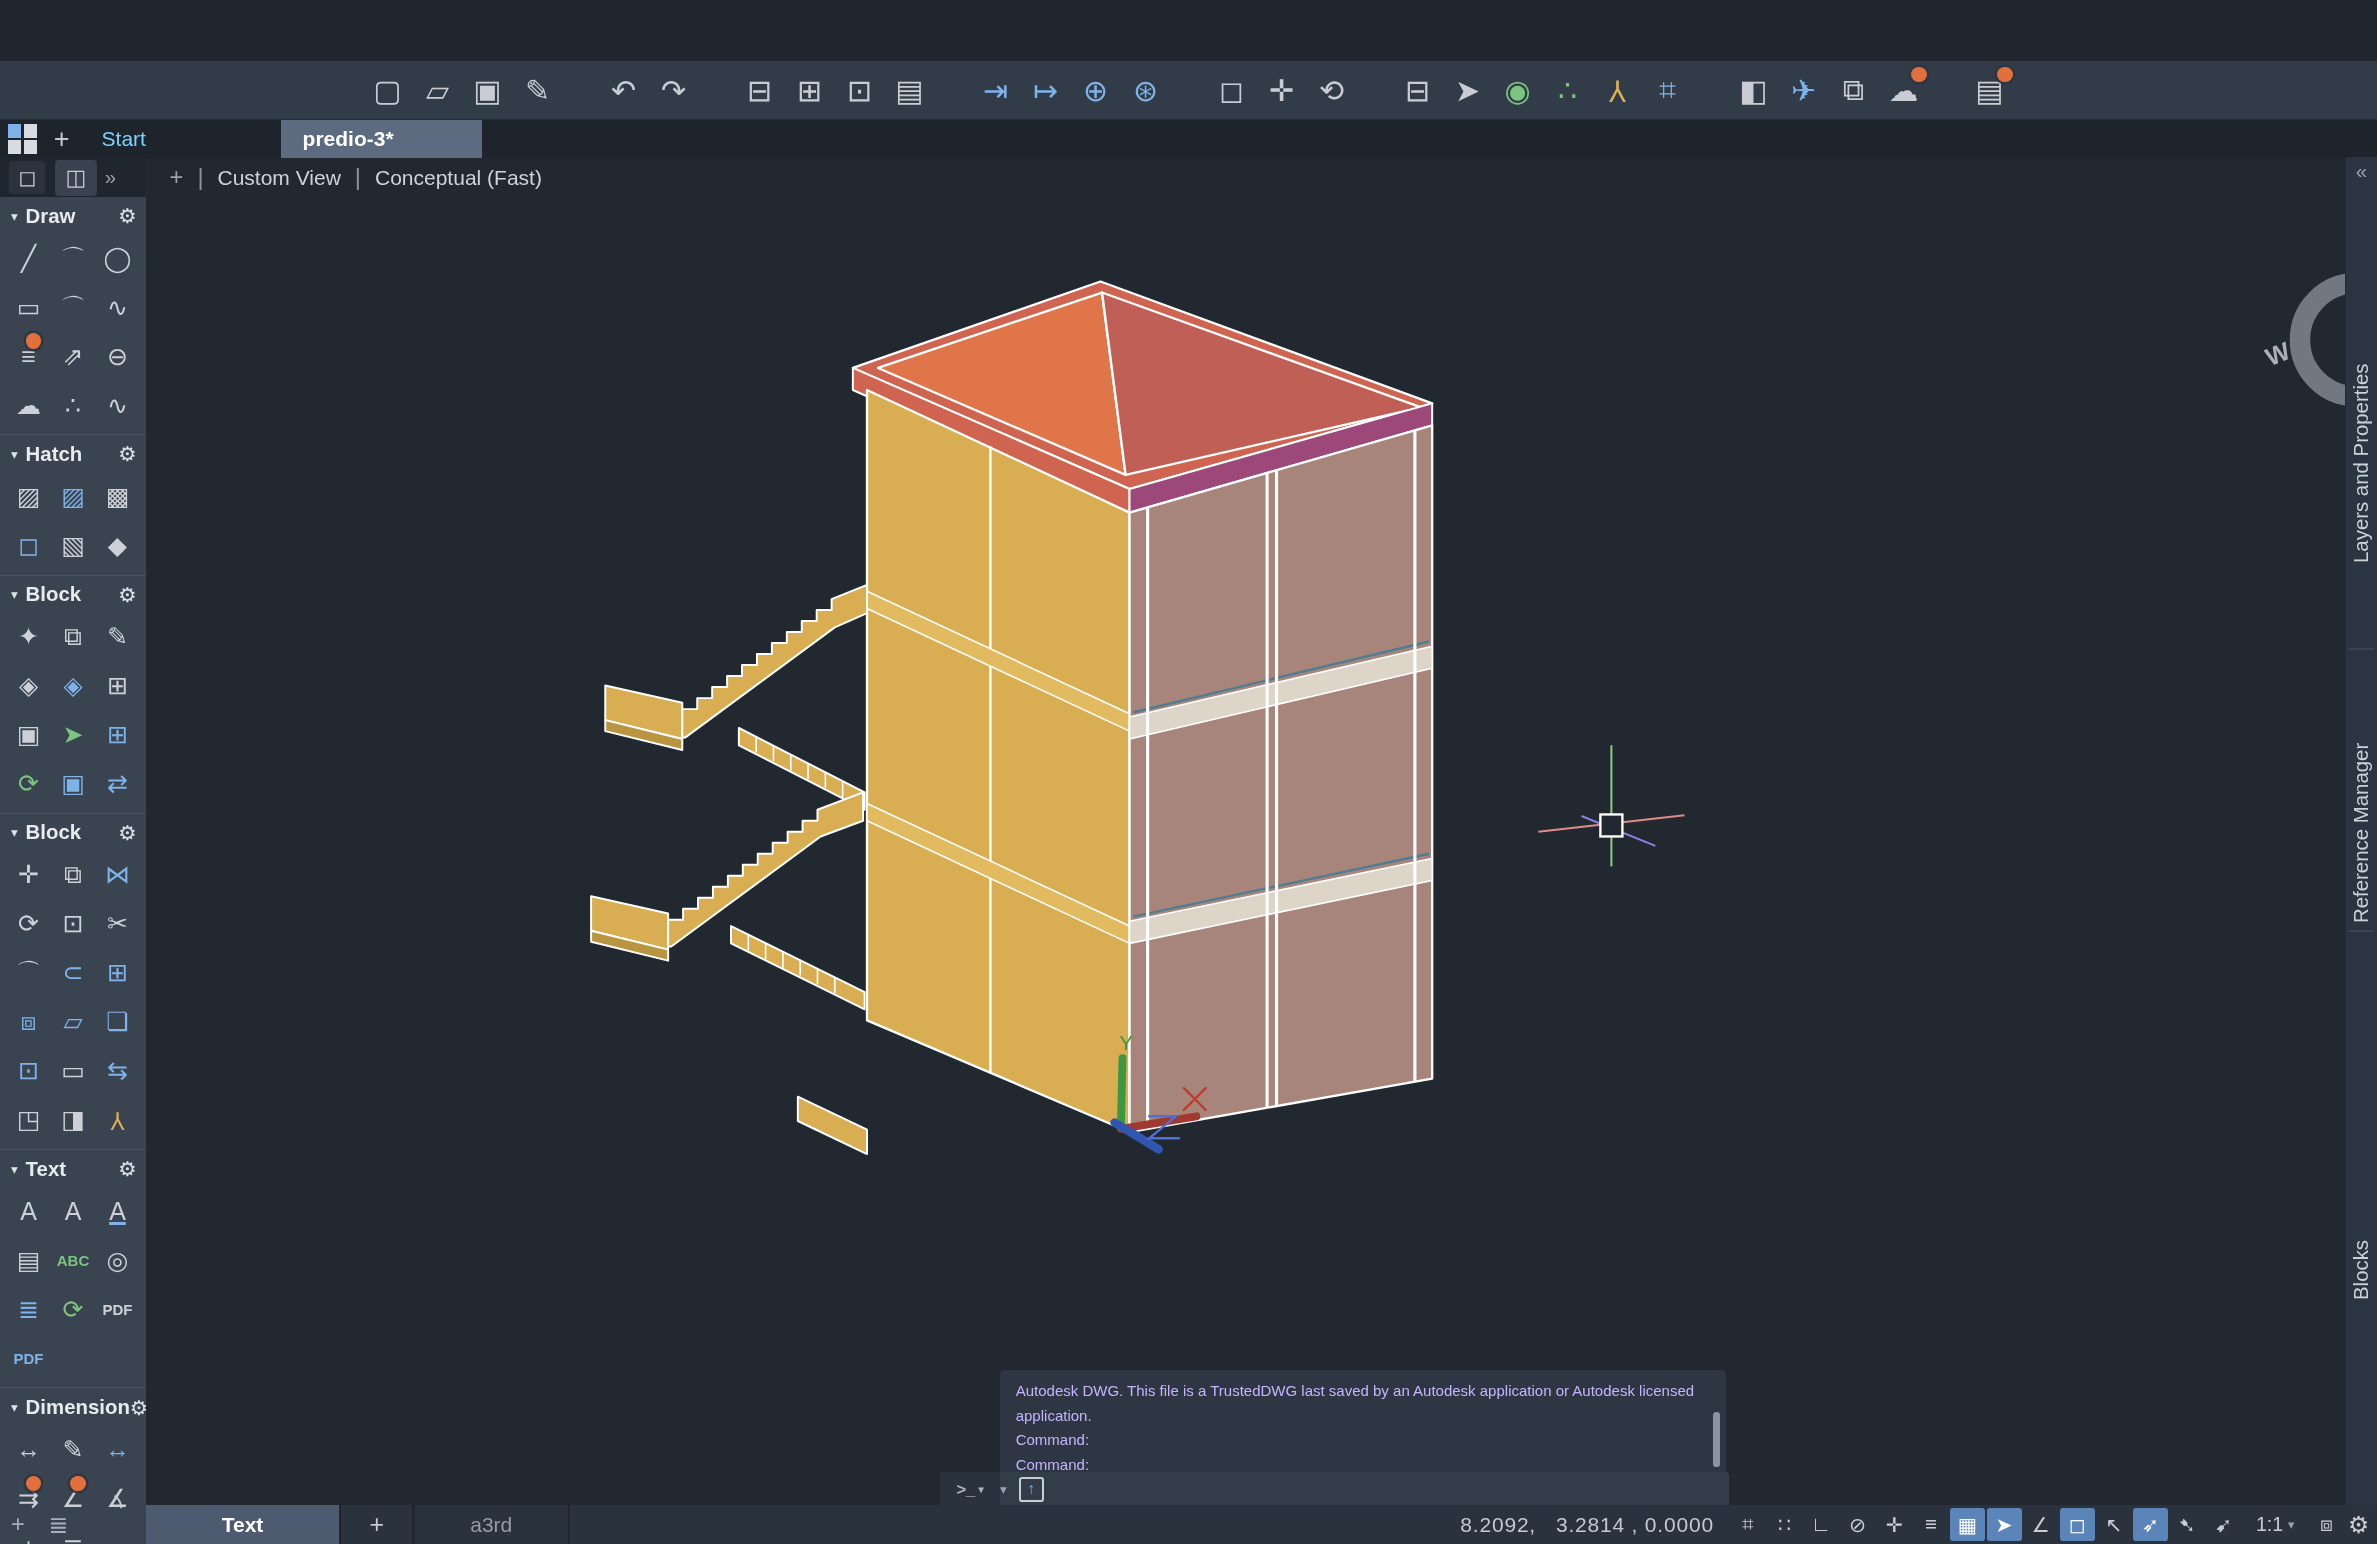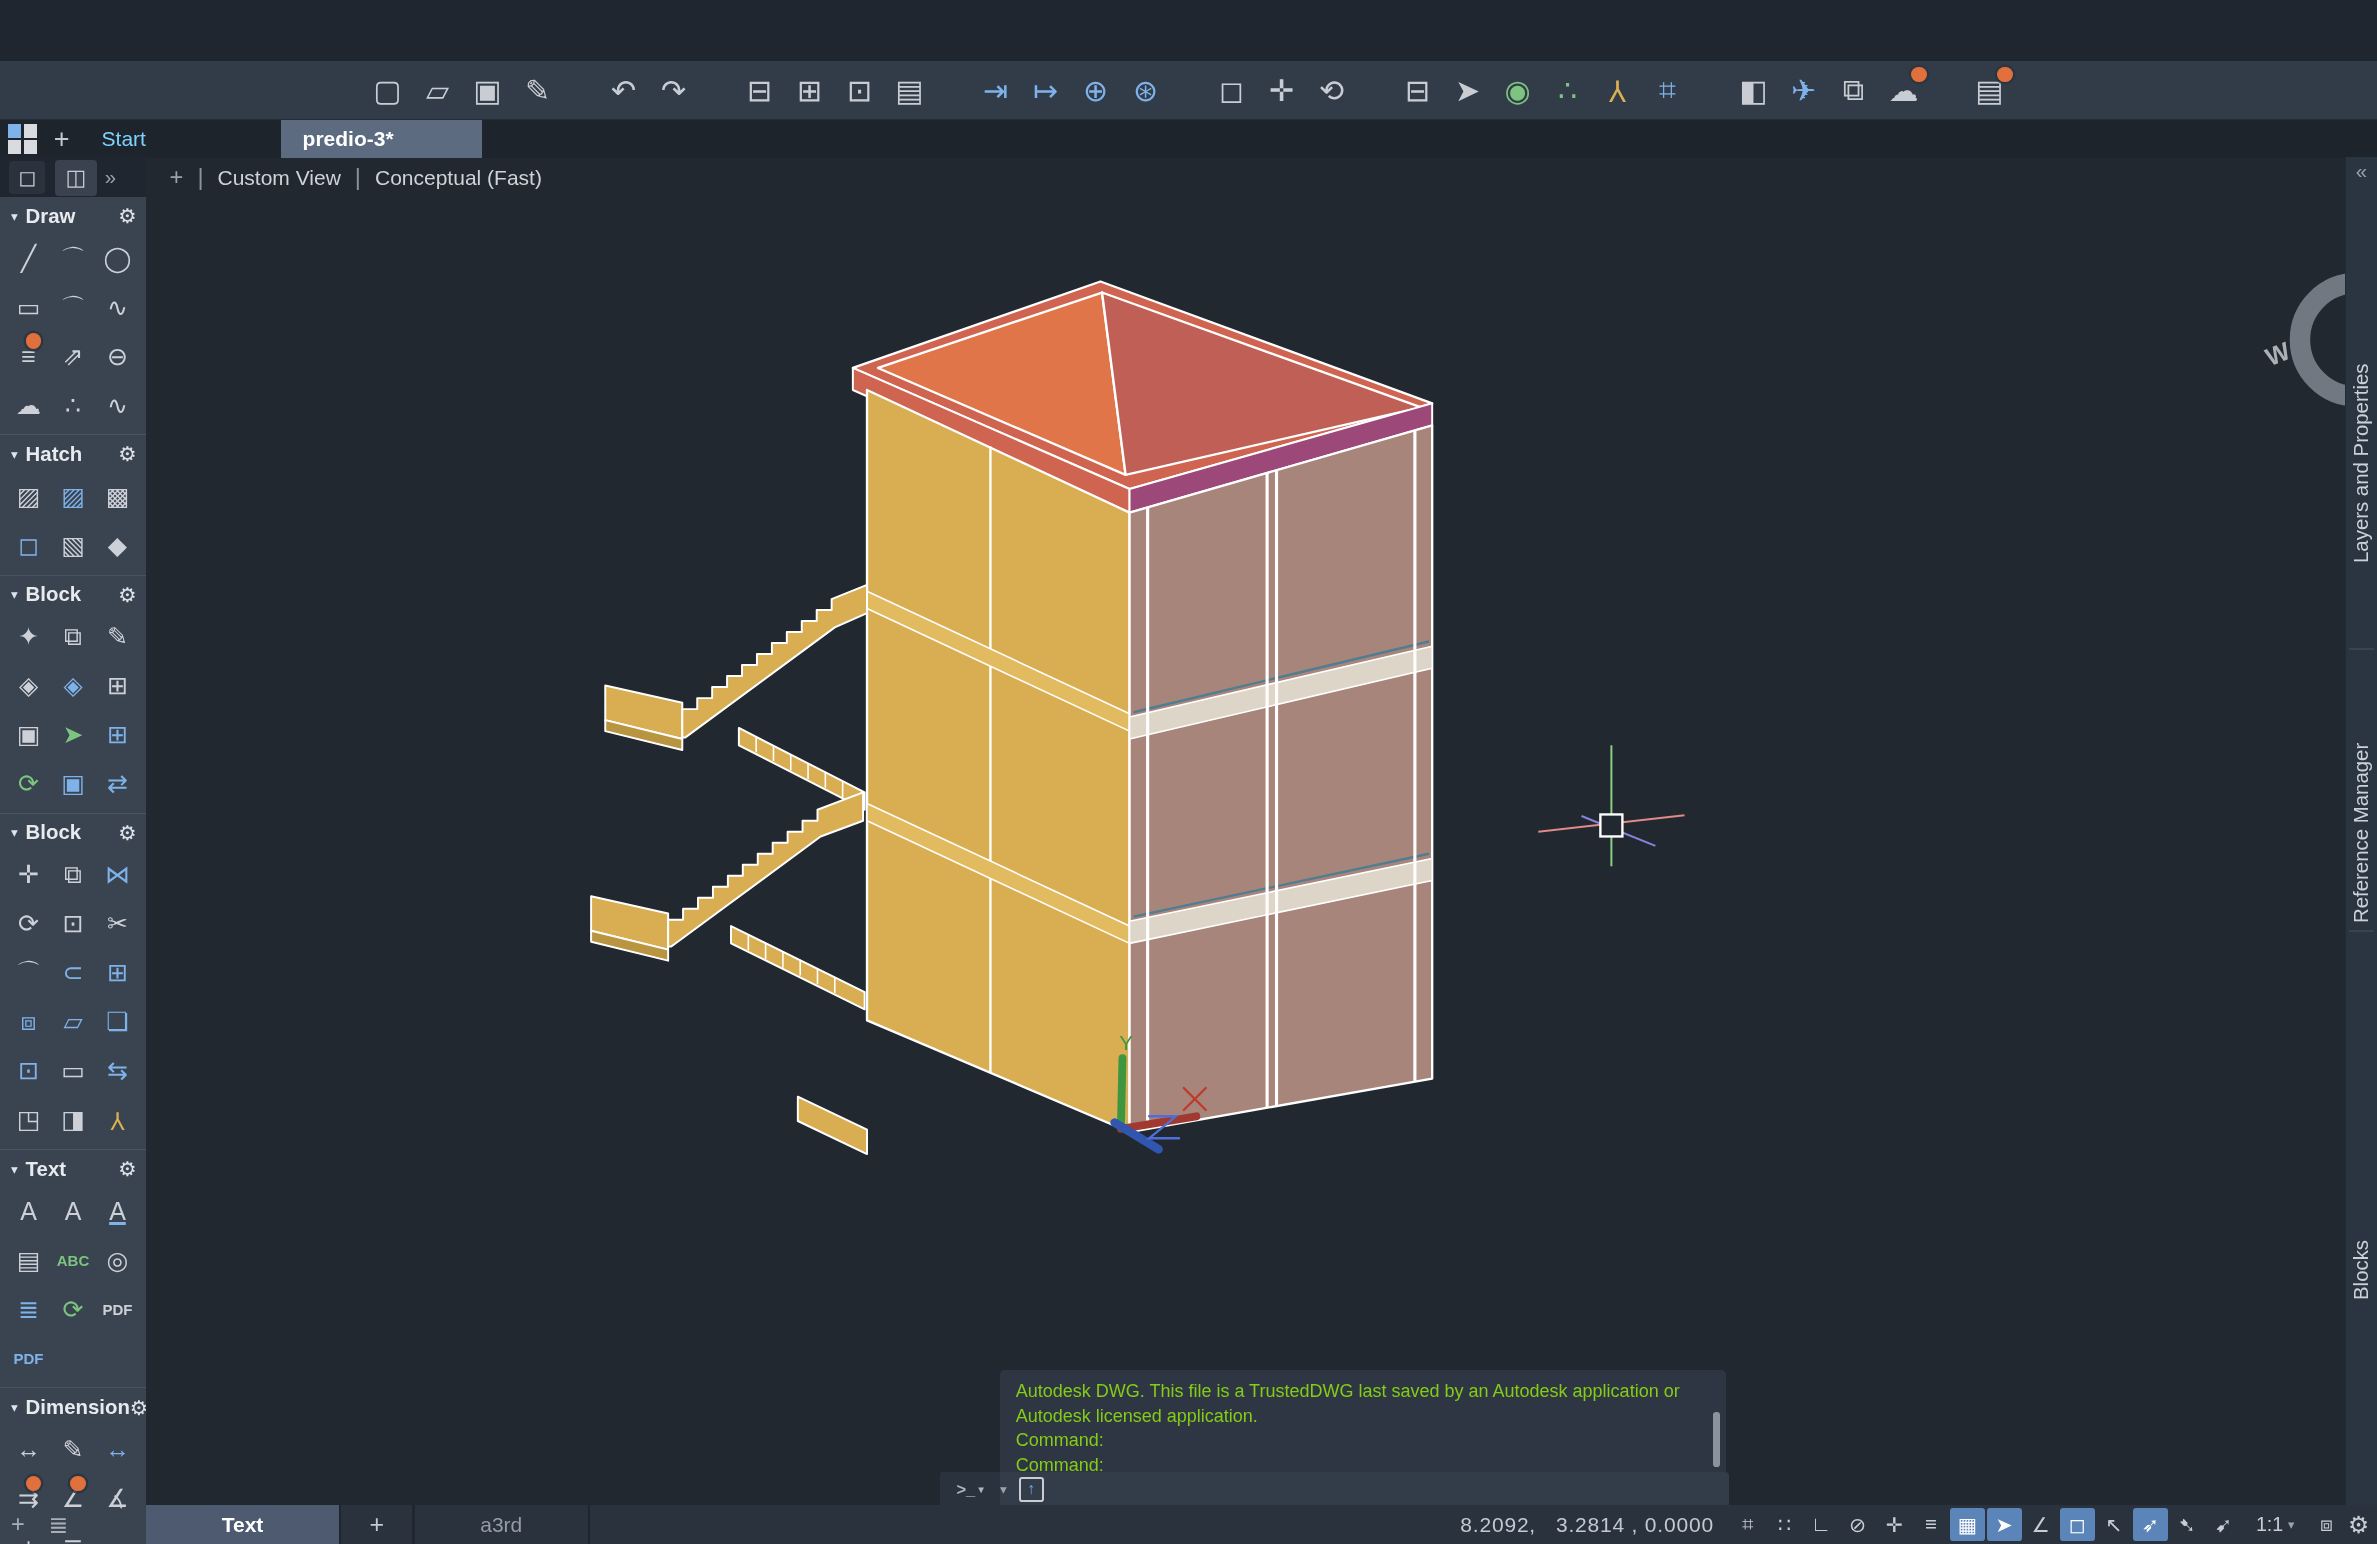--- a/index.html
+++ b/index.html
@@ -69,35 +69,35 @@
         writing-mode:vertical-rl;transform:rotate(180deg);color:#ccd1d8;font-size:20.4px;}
   .vt-hr{position:absolute;left:3.1px;right:3.1px;height:1.6px;background:#3a4450;}
 
   
   .statusbar{position:absolute;left:146px;right:0;bottom:0;height:39px;background:#2a323d;
              display:flex;align-items:center;z-index:7;}
   .sb-tab{height:100%;display:flex;align-items:center;justify-content:center;font-size:21px;}
   .sb-model{width:193px;background:#4e5a70;color:#fff;font-weight:bold;}
   .sb-sep{width:2.4px;height:100%;background:#20262e;}
   .sb-plus{width:71px;color:#c3c9d1;font-size:25px;}
-  .sb-layout{width:173px;color:#959ca6;}
+  .sb-layout{width:153px;color:#959ca6;}
   .sb-space{flex:1;}
   .coords{font-size:21px;color:#c3c9d1;white-space:pre;margin-right:15.7px;letter-spacing:0.8px;}
   .sbi{width:35px;height:33px;display:flex;align-items:center;justify-content:center;
        font-size:20.4px;color:#c9cdd3;border-radius:3.1px;margin:0 0.8px;}
   .sbi.on{background:#5b84b8;color:#fff;}
   .sb-scale{display:flex;align-items:center;color:#c9cdd3;font-size:19.7px;margin:0 14px;}
   .sb-scale .caret{font-size:12.6px;margin-left:4.7px;color:#9aa2ac;}
   .sb-gear{font-size:23.6px;color:#c9cdd3;margin:0 7.9px 0 3.1px;}
 
   
   .cmd-history{position:absolute;left:1000px;top:1370px;width:726px;height:102px;
                background:#2d3642;border-radius:4.7px 4.7px 0 0;padding:9.4px 15.7px;box-sizing:border-box;
                z-index:4;}
-  .cmd-line{font-size:18px;line-height:24.4px;color:#84cc16;}
+  .cmd-line{font-size:15px;line-height:24.4px;color:#c4b5fd;}
   .cmd-scroll{position:absolute;right:6.3px;top:42px;width:6.3px;height:55px;background:#8a939e;border-radius:3.1px;}
   .cmd-input{position:absolute;left:940px;top:1472px;width:789px;height:35px;background:#333d4a;
              border-radius:3.9px;display:flex;align-items:center;z-index:4;}
   .cmd-prompt{width:60px;height:100%;background:#2a323d;border-radius:3.9px 0 0 3.9px;display:flex;
               align-items:center;justify-content:center;color:#aeb5bd;font-size:16.5px;font-weight:bold;gap:3.1px;}
   .cmd-prompt .caret{font-size:10.2px;}
   .cmd-field{flex:1;background:transparent;border:none;outline:none;font-family:"Liberation Sans",sans-serif;
              font-size:19.7px;font-style:italic;color:#d6dadf;padding-left:17.3px;}
   .cmd-field::placeholder{color:#9aa2ac;font-style:italic;}
   .cmd-caret{color:#9aa2ac;font-size:13.4px;margin-right:12.6px;}

